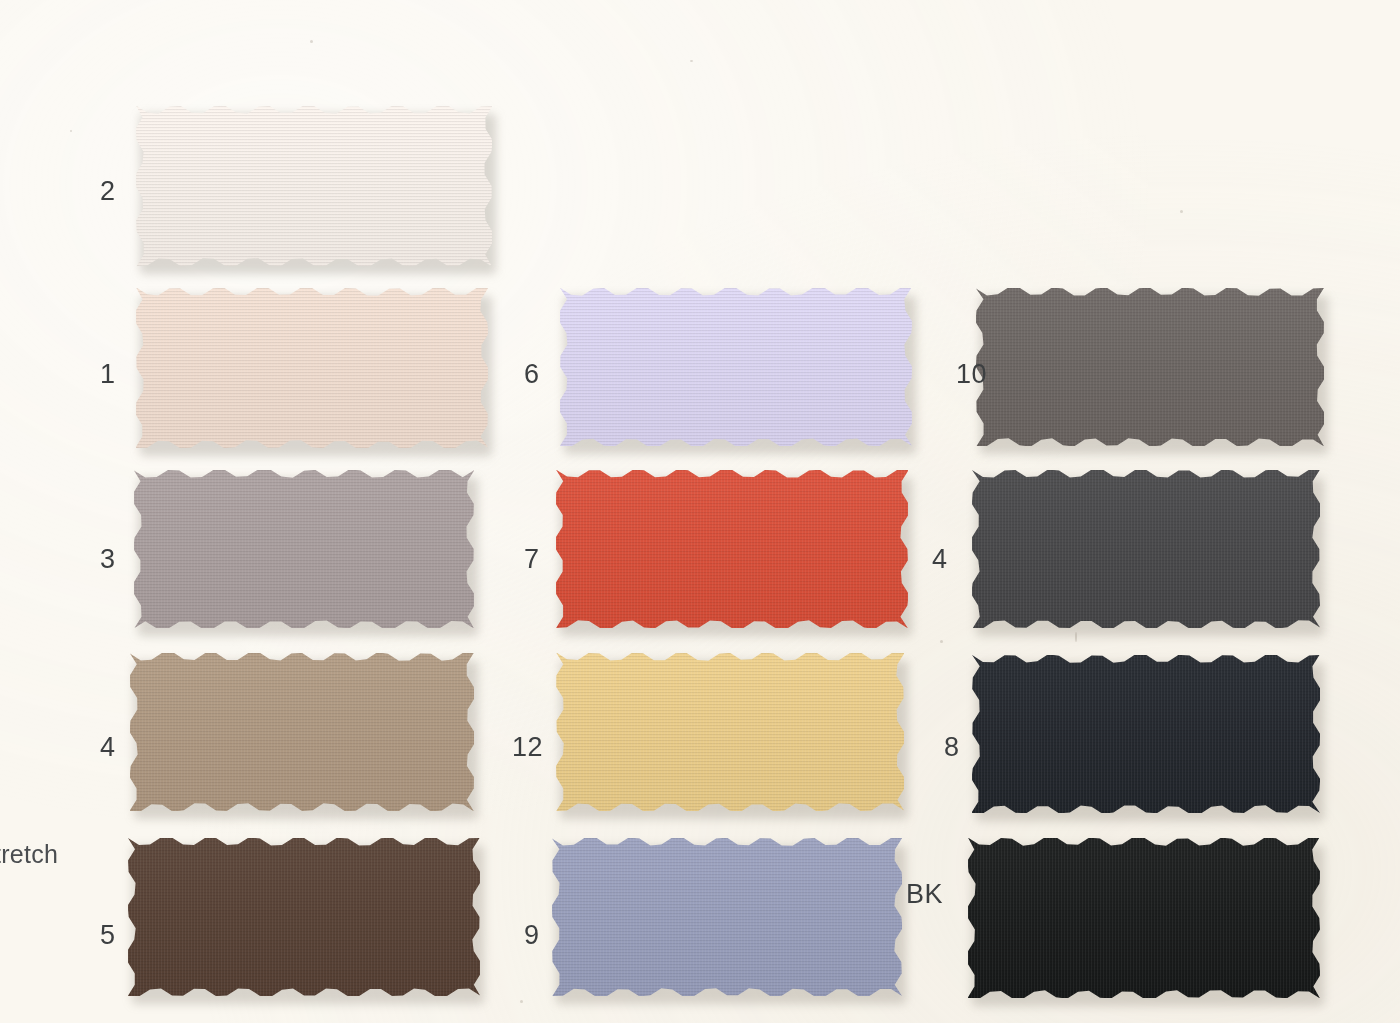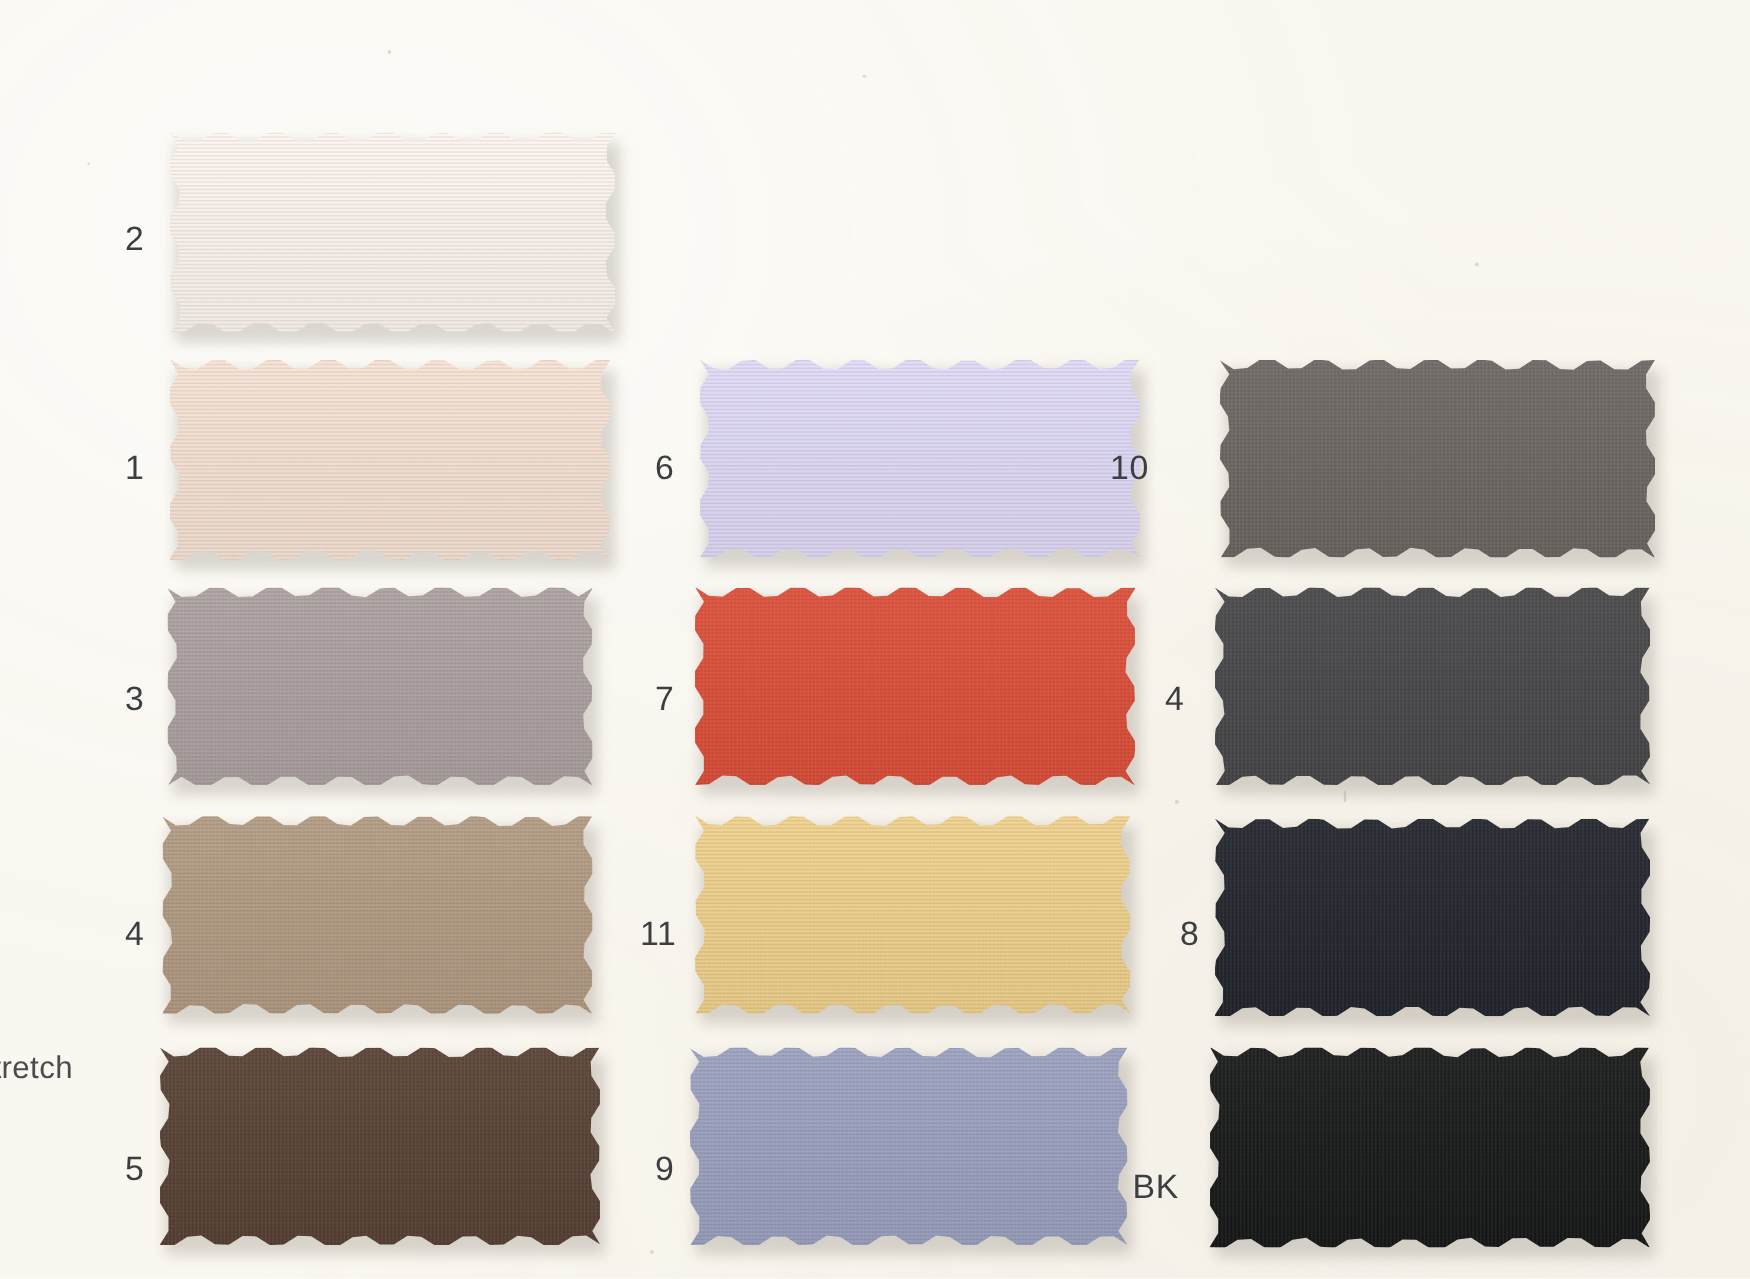--- a/index.html
+++ b/index.html
@@ -1587,21 +1587,21 @@
             <rect x="327" y="0" width="1.2" height="158" fill="#fff" opacity="0.055"></rect>
             <rect x="330" y="0" width="1.2" height="158" fill="#fff" opacity="0.055"></rect>
             <rect x="333" y="0" width="1.2" height="158" fill="#fff" opacity="0.055"></rect>
             <rect x="336" y="0" width="1.2" height="158" fill="#fff" opacity="0.055"></rect>
             <rect x="339" y="0" width="1.2" height="158" fill="#fff" opacity="0.055"></rect>
             <rect x="342" y="0" width="1.2" height="158" fill="#fff" opacity="0.055"></rect>
             <rect x="345" y="0" width="1.2" height="158" fill="#fff" opacity="0.055"></rect>
           </g>
         </svg>
       </div>
-      <div class="swatch-label" style="left: 512px; top: 734px; color: rgb(60, 63, 65);">11</div>
+      <div class="swatch-label" style="left: 512px; top: 734px; color: rgb(60, 63, 65);">12</div>
       <div class="shadow" style="left: 556px; top: 846px; width: 350px; height: 158px; border-radius: 4px;"></div>
       <div class="swatch-cell" style="left: 552px; top: 838px; width: 350px; height: 158px;">
         <svg width="350" height="158" viewBox="0 0 350 158" style="position: absolute; left: 0px; top: 0px;">
           <defs>
             <clipPath id="clip8">
               <path d="M0.0,0.6L10.9,7.6L21.9,6.7L32.8,-0.3L43.8,-0.6L54.7,6.4L65.6,6.6L76.6,-0.4L87.5,0.4L98.4,7.4L109.4,6.5L120.3,-0.5L131.3,-0.3L142.2,6.7L153.1,7.5L164.1,0.5L175.0,-0.3L185.9,6.7L196.9,7.2L207.8,0.2L218.8,0.5L229.7,7.5L240.6,7.7L251.6,0.7L262.5,0.0L273.4,7.0L284.4,6.7L295.3,-0.3L306.3,-0.1L317.2,6.9L328.1,6.9L339.1,-0.1L350.1,0.0L343.1,11.3L342.6,22.6L349.6,33.9L350.5,45.1L343.5,56.4L342.4,67.7L349.4,79.0L350.4,90.3L343.4,101.6L342.3,112.9L349.3,124.1L349.7,135.4L342.7,146.7L350.0,157.9L339.1,150.9L328.1,151.1L317.2,158.1L306.3,158.2L295.3,151.2L284.4,151.2L273.4,158.2L262.5,158.4L251.6,151.4L240.6,150.8L229.7,157.8L218.8,158.5L207.8,151.5L196.9,150.3L185.9,157.3L175.0,157.3L164.1,150.3L153.1,150.9L142.2,157.9L131.3,158.6L120.3,151.6L109.4,150.3L98.4,157.3L87.5,158.4L76.6,151.4L65.6,151.2L54.7,158.2L43.8,158.6L32.8,151.6L21.9,150.8L10.9,157.8L0.4,158.0L7.4,146.7L7.5,135.4L0.5,124.1L0.2,112.9L7.2,101.6L7.3,90.3L0.3,79.0L-0.3,67.7L6.7,56.4L7.6,45.1L0.6,33.9L0.4,22.6L7.4,11.3Z"></path>
             </clipPath>
             <linearGradient id="grad8" x1="0" y1="0" x2="0" y2="1">
               <stop offset="0%" stop-color="rgb(160,166,195)"></stop>
               <stop offset="45%" stop-color="#9aa0bd"></stop>
@@ -1964,21 +1964,21 @@
             <rect x="327" y="0" width="1.2" height="158" fill="#fff" opacity="0.055"></rect>
             <rect x="330" y="0" width="1.2" height="158" fill="#fff" opacity="0.055"></rect>
             <rect x="333" y="0" width="1.2" height="158" fill="#fff" opacity="0.055"></rect>
             <rect x="336" y="0" width="1.2" height="158" fill="#fff" opacity="0.055"></rect>
             <rect x="339" y="0" width="1.2" height="158" fill="#fff" opacity="0.055"></rect>
             <rect x="342" y="0" width="1.2" height="158" fill="#fff" opacity="0.055"></rect>
             <rect x="345" y="0" width="1.2" height="158" fill="#fff" opacity="0.055"></rect>
           </g>
         </svg>
       </div>
-      <div class="swatch-label" style="left: 888px; top: 361px; color: rgb(60, 63, 65);">10</div>
+      <div class="swatch-label" style="left: 956px; top: 361px; color: rgb(60, 63, 65);">10</div>
       <div class="shadow" style="left: 976px; top: 478px; width: 348px; height: 158px; border-radius: 4px;"></div>
       <div class="swatch-cell" style="left: 972px; top: 470px; width: 348px; height: 158px;">
         <svg width="348" height="158" viewBox="0 0 348 158" style="position: absolute; left: 0px; top: 0px;">
           <defs>
             <clipPath id="clip10">
               <path d="M0.0,0.1L10.9,7.1L21.8,7.6L32.6,0.6L43.5,0.1L54.4,7.1L65.3,6.4L76.1,-0.6L87.0,0.6L97.9,7.6L108.8,6.6L119.6,-0.4L130.5,-0.7L141.4,6.3L152.3,6.9L163.1,-0.1L174.0,-0.3L184.9,6.7L195.8,7.5L206.6,0.5L217.5,0.6L228.4,7.6L239.3,6.4L250.1,-0.6L261.0,0.4L271.9,7.4L282.8,7.3L293.6,0.3L304.5,-0.7L315.4,6.3L326.3,6.7L337.1,-0.3L347.7,0.0L340.7,11.3L341.2,22.6L348.2,33.9L348.8,45.1L341.8,56.4L340.3,67.7L347.3,79.0L347.4,90.3L340.4,101.6L340.3,112.9L347.3,124.1L348.0,135.4L341.0,146.7L348.0,157.4L337.1,150.4L326.3,150.3L315.4,157.3L304.5,158.7L293.6,151.7L282.8,151.6L271.9,158.6L261.0,157.8L250.1,150.8L239.3,151.5L228.4,158.5L217.5,158.7L206.6,151.7L195.8,150.9L184.9,157.9L174.0,158.0L163.1,151.0L152.3,151.2L141.4,158.2L130.5,158.1L119.6,151.1L108.8,151.0L97.9,158.0L87.0,157.8L76.1,150.8L65.3,150.7L54.4,157.7L43.5,157.5L32.6,150.5L21.8,151.3L10.9,158.3L0.8,158.0L7.8,146.7L6.2,135.4L-0.8,124.1L0.6,112.9L7.6,101.6L6.3,90.3L-0.7,79.0L-0.3,67.7L6.7,56.4L6.8,45.1L-0.2,33.9L0.7,22.6L7.7,11.3Z"></path>
             </clipPath>
             <linearGradient id="grad10" x1="0" y1="0" x2="0" y2="1">
               <stop offset="0%" stop-color="rgb(80,80,82)"></stop>
               <stop offset="45%" stop-color="#4a4a4c"></stop>
@@ -2531,21 +2531,21 @@
             <rect x="333" y="0" width="1.2" height="160" fill="#fff" opacity="0.055"></rect>
             <rect x="336" y="0" width="1.2" height="160" fill="#fff" opacity="0.055"></rect>
             <rect x="339" y="0" width="1.2" height="160" fill="#fff" opacity="0.055"></rect>
             <rect x="342" y="0" width="1.2" height="160" fill="#fff" opacity="0.055"></rect>
             <rect x="345" y="0" width="1.2" height="160" fill="#fff" opacity="0.055"></rect>
             <rect x="348" y="0" width="1.2" height="160" fill="#fff" opacity="0.055"></rect>
             <rect x="351" y="0" width="1.2" height="160" fill="#fff" opacity="0.055"></rect>
           </g>
         </svg>
       </div>
-      <div class="swatch-label" style="left: 906px; top: 936px; color: rgb(60, 63, 65);">BK</div>
+      <div class="swatch-label" style="left: 906px; top: 881px; color: rgb(60, 63, 65);">BK</div>
     </div>
 
   <div class="speck" style="left:310px; top:40px; width:3px; height:3px;"></div>
   <div class="speck" style="left:70px;  top:130px; width:2px; height:2px;"></div>
   <div class="speck" style="left:690px; top:60px;  width:3px; height:2px;"></div>
   <div class="speck" style="left:1180px;top:210px; width:3px; height:3px;"></div>
   <div class="speck" style="left:940px; top:640px; width:3px; height:3px;"></div>
   <div class="speck" style="left:520px; top:1000px;width:3px; height:3px;"></div>
   <div class="speck" style="left:1075px;top:632px; width:2px; height:10px;"></div>
 

